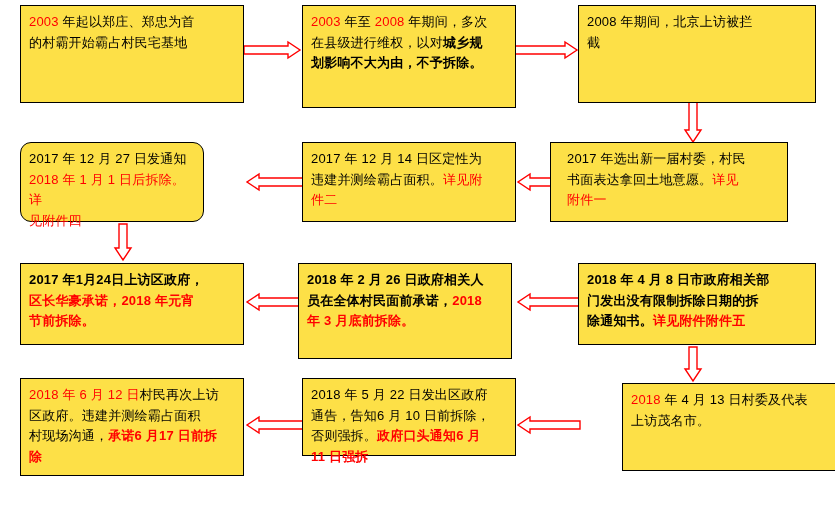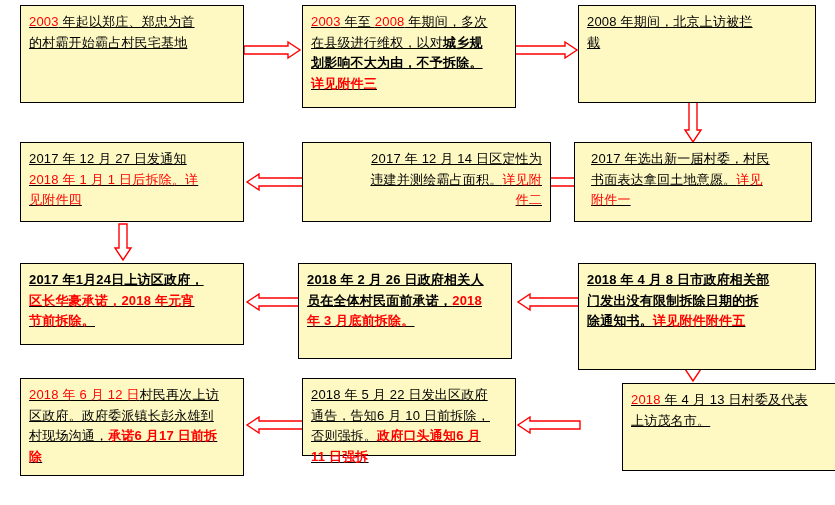--- a/index.html
+++ b/index.html
@@ -16,27 +16,26 @@
   }
   #canvas {
     position: relative;
     width: 835px;
     height: 505px;
   }
   .node {
     position: absolute;
     box-sizing: border-box;
     border: 1px solid #000000;
-    background: #fef9c3;
+    background: #fde047;
     padding: 6px 8px 6px 8px;
     font-size: 13px;
     line-height: 1.58;
     color: #000000;
     letter-spacing: 0.2px;
-    text-decoration: underline;
   }
   .node .ln { display: block; white-space: normal; }
   .r { color: #ff0000; }
   .b { font-weight: bold; }
   .rb { color: #ff0000; font-weight: bold; }
 
   
   .arrow {
     position: absolute;
   }
@@ -115,67 +114,66 @@
 
   <div class="node" id="n1" style="left:20px; top:5px; width:224px; height:98px;">
     <span class="ln"><span class="r">2003</span> 年起以郑庄、郑忠为首</span>
     <span class="ln">的村霸开始霸占村民宅基地</span>
   </div>
 
   <div class="node" id="n2" style="left:302px; top:5px; width:214px; height:103px;">
     <span class="ln"><span class="r">2003</span> 年至 <span class="r">2008</span> 年期间，多次</span>
     <span class="ln">在县级进行维权，以对<span class="b">城乡规</span></span>
     <span class="ln b">划影响不大为由，不予拆除。</span>
-    <span class="ln rb">详见附件三</span>
   </div>
 
   <div class="node" id="n3" style="left:578px; top:5px; width:238px; height:98px;">
     <span class="ln">2008 年期间，北京上访被拦</span>
     <span class="ln">截</span>
   </div>
 
-  <div class="node" id="n6" style="left:20px; top:142px; width:224px; height:80px;">
+  <div class="node" id="n6" style="left:20px; top:142px; width:184px; height:80px;border-radius:11px;">
     <span class="ln">2017 年 12 月 27 日发通知</span>
     <span class="ln r">2018 年 1 月 1 日后拆除。详</span>
     <span class="ln r">见附件四</span>
   </div>
 
-  <div class="node" id="n5" style="left:302px; top:142px; width:249px; height:80px;text-align:right;">
+  <div class="node" id="n5" style="left:302px; top:142px; width:214px; height:80px;">
     <span class="ln">2017 年 12 月 14 日区定性为</span>
     <span class="ln">违建并测绘霸占面积。<span class="r">详见附</span></span>
     <span class="ln r">件二</span>
   </div>
 
-  <div class="node" id="n4" style="left:574px; top:142px; width:238px; height:80px;padding-left:16px;">
+  <div class="node" id="n4" style="left:550px; top:142px; width:238px; height:80px;padding-left:16px;">
     <span class="ln">2017 年选出新一届村委，村民</span>
     <span class="ln">书面表达拿回土地意愿。<span class="r">详见</span></span>
     <span class="ln r">附件一</span>
   </div>
 
   <div class="node" id="n7" style="left:20px; top:263px; width:224px; height:82px;">
     <span class="ln b">2017 年1月24日上访区政府，</span>
     <span class="ln rb">区长华豪承诺，2018 年元宵</span>
     <span class="ln rb">节前拆除。</span>
   </div>
 
   <div class="node" id="n8" style="left:298px; top:263px; width:214px; height:96px;">
     <span class="ln b">2018 年 2 月 26 日政府相关人</span>
     <span class="ln"><span class="b">员在全体村民面前承诺，</span><span class="rb">2018</span></span>
     <span class="ln rb">年 3 月底前拆除。</span>
   </div>
 
-  <div class="node" id="n9" style="left:578px; top:263px; width:238px; height:107px;">
+  <div class="node" id="n9" style="left:578px; top:263px; width:238px; height:82px;">
     <span class="ln b">2018 年 4 月 8 日市政府相关部</span>
     <span class="ln b">门发出没有限制拆除日期的拆</span>
     <span class="ln"><span class="b">除通知书。</span><span class="rb">详见附件附件五</span></span>
   </div>
 
   <div class="node" id="n12" style="left:20px; top:378px; width:224px; height:98px;">
     <span class="ln"><span class="r">2018 年 6 月 12 日</span>村民再次上访</span>
-    <span class="ln">区政府。政府委派镇长彭永雄到</span>
+    <span class="ln">区政府。违建并测绘霸占面积</span>
     <span class="ln">村现场沟通，<span class="rb">承诺6 月17 日前拆</span></span>
     <span class="ln rb">除</span>
   </div>
 
   <div class="node" id="n11" style="left:302px; top:378px; width:214px; height:78px;">
     <span class="ln">2018 年 5 月 22 日发出区政府</span>
     <span class="ln">通告，告知6 月 10 日前拆除，</span>
     <span class="ln">否则强拆。<span class="rb">政府口头通知6 月</span></span>
     <span class="ln rb">11 日强拆</span>
   </div>

